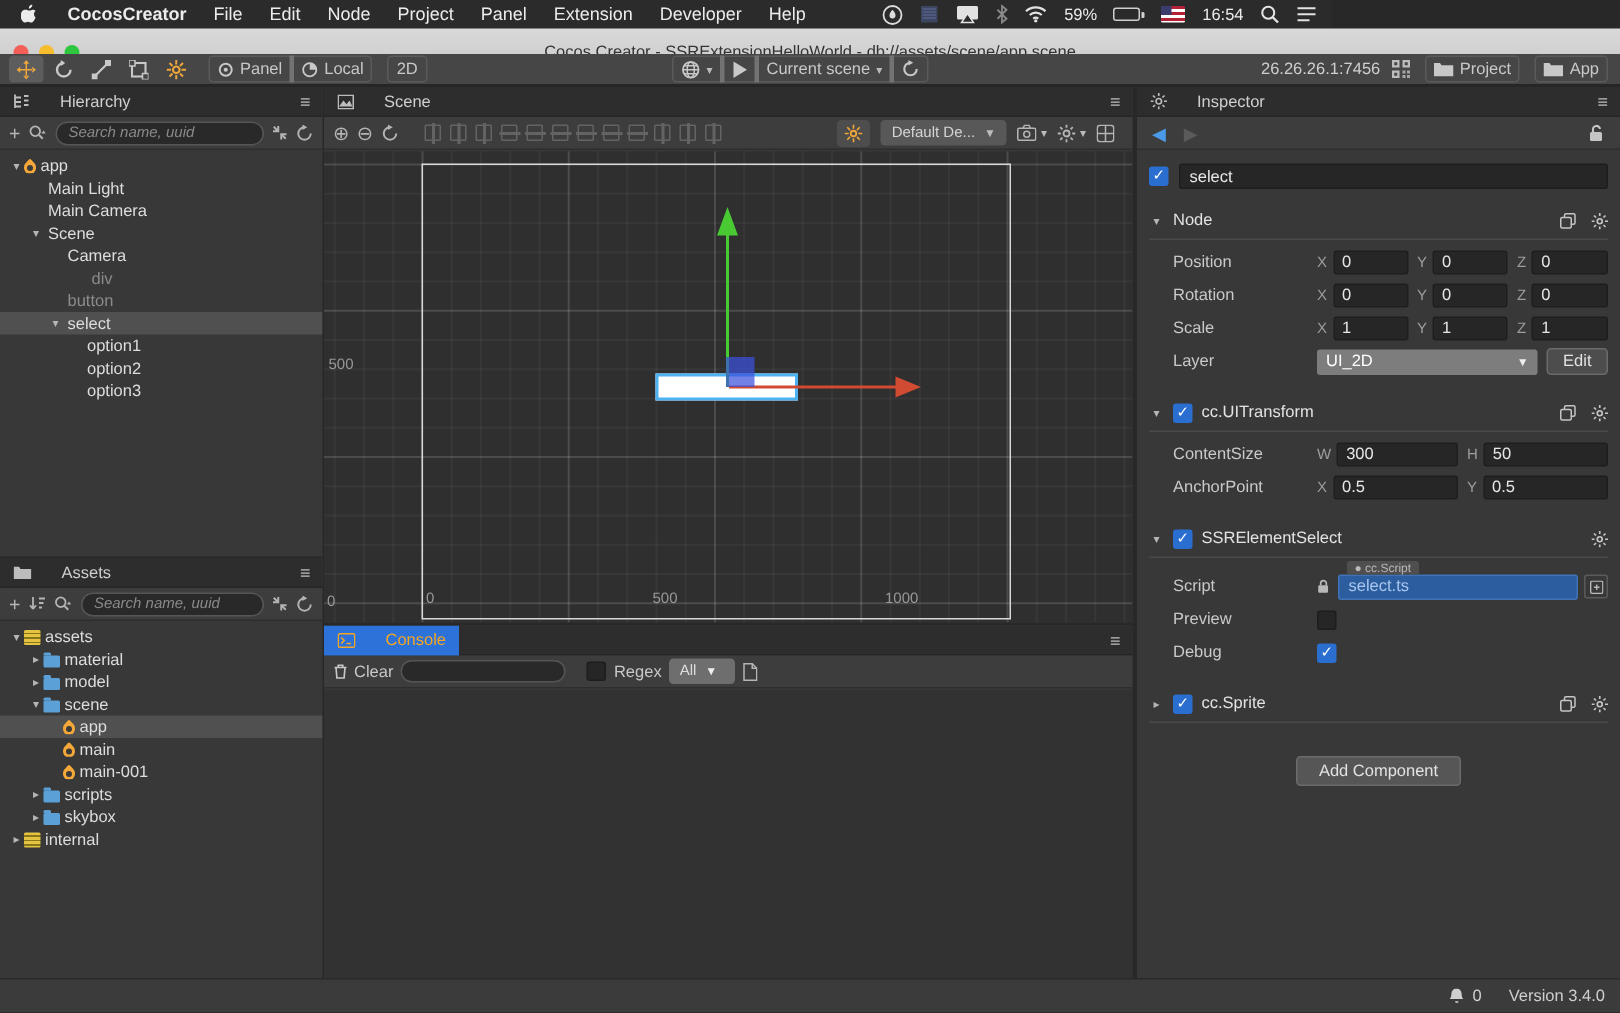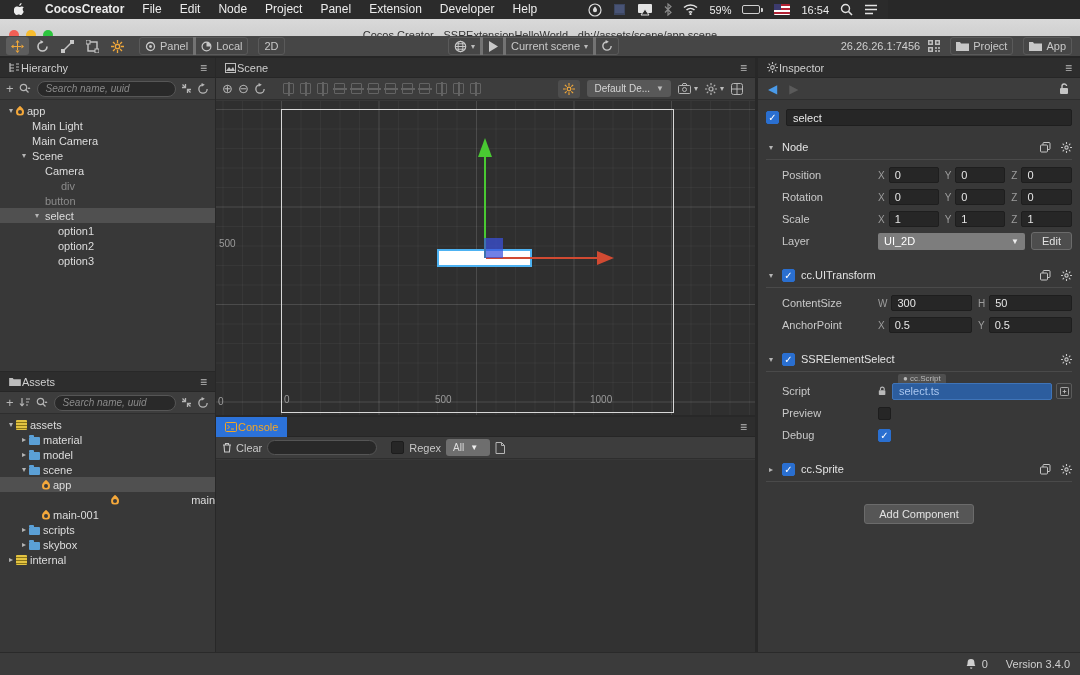--- a/index.html
+++ b/index.html
@@ -44,21 +44,21 @@
   .tgroup .tbtn { border-radius:0; }
   .tgroup .tbtn + .tbtn { border-left:3px solid #737373; }
   #tools { display:flex; gap:2px; padding-left:6px; }
   #tb-center { position:absolute; left:438px; display:flex; }
   #tb-right { margin-left:auto; display:flex; align-items:center; gap:8px; padding-right:8px; }
   .caret { font-size:8px; color:#bbb; }
 
   
   .panel { position:absolute; background:#383838; overflow:hidden; }
   .tabbar { height:20px; background:#2d2d2d; display:flex; align-items:center; border-bottom:1px solid #262626; }
-  .tab { height:20px; display:flex; align-items:center; gap:1px; padding:0 9px; color:#cfcfcf; font-size:11px; }
+  .tab { height:20px; display:flex; align-items:center; gap:20px; padding:0 9px; color:#cfcfcf; font-size:11px; }
   .tab.active-blue { background:#2c72d9; color:#f5a623; }
   .hamburger { margin-left:auto; padding-right:8px; color:#bbb; font-size:12px; }
   .subbar { height:22px; background:#3d3d3d; display:flex; align-items:center; gap:5px; padding:0 6px;
     border-bottom:1px solid #2e2e2e; color:#bbb; }
   .search { flex:1; height:16px; background:#292929; border:1px solid #565656; border-radius:8px;
     color:#8a8a8a; font-style:italic; font-size:10px; padding:0 8px; display:flex; align-items:center;
     white-space:nowrap; overflow:hidden; }
   .mini { font-size:11px; color:#b5b5b5; }
 
   
@@ -484,21 +484,21 @@
         <div class="trow" style="padding-left: 19px;">
           <span class="arrow">▾</span>
           <span class="ic ic-folder"></span>
           <span class="tlabel">scene</span>
         </div>
         <div class="trow sel" style="padding-left: 32px;">
           <span class="arrow"></span>
           <span class="ic ic-droplet"></span>
           <span class="tlabel">app</span>
         </div>
-        <div class="trow" style="padding-left: 32px; justify-content: space-between;">
+        <div class="trow" style="padding-left: 32px;">
           <span class="arrow"></span>
           <span class="ic ic-droplet"></span>
           <span class="tlabel">main</span>
         </div>
         <div class="trow" style="padding-left: 32px;">
           <span class="arrow"></span>
           <span class="ic ic-droplet"></span>
           <span class="tlabel">main-001</span>
         </div>
         <div class="trow" style="padding-left: 19px;">

